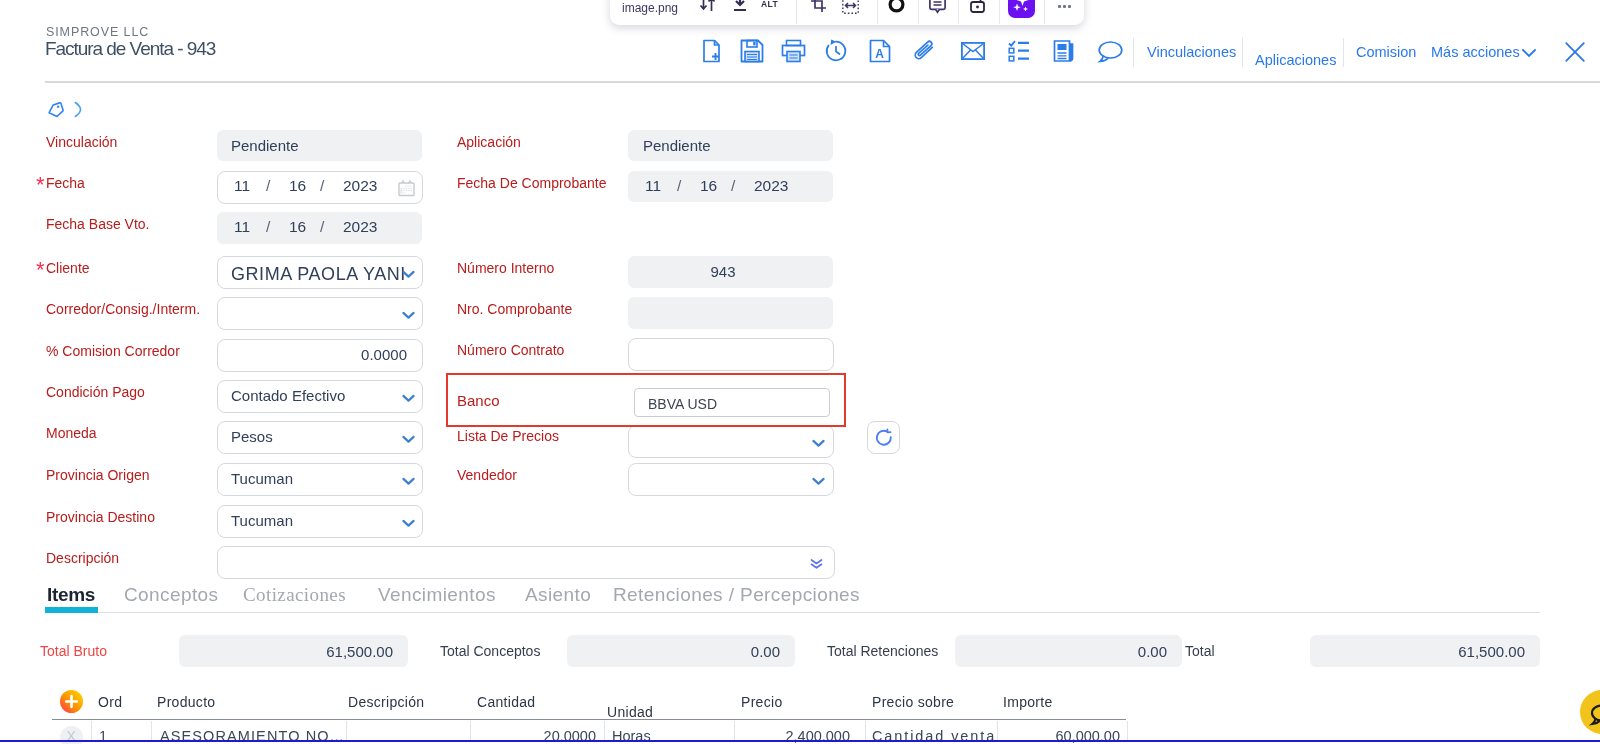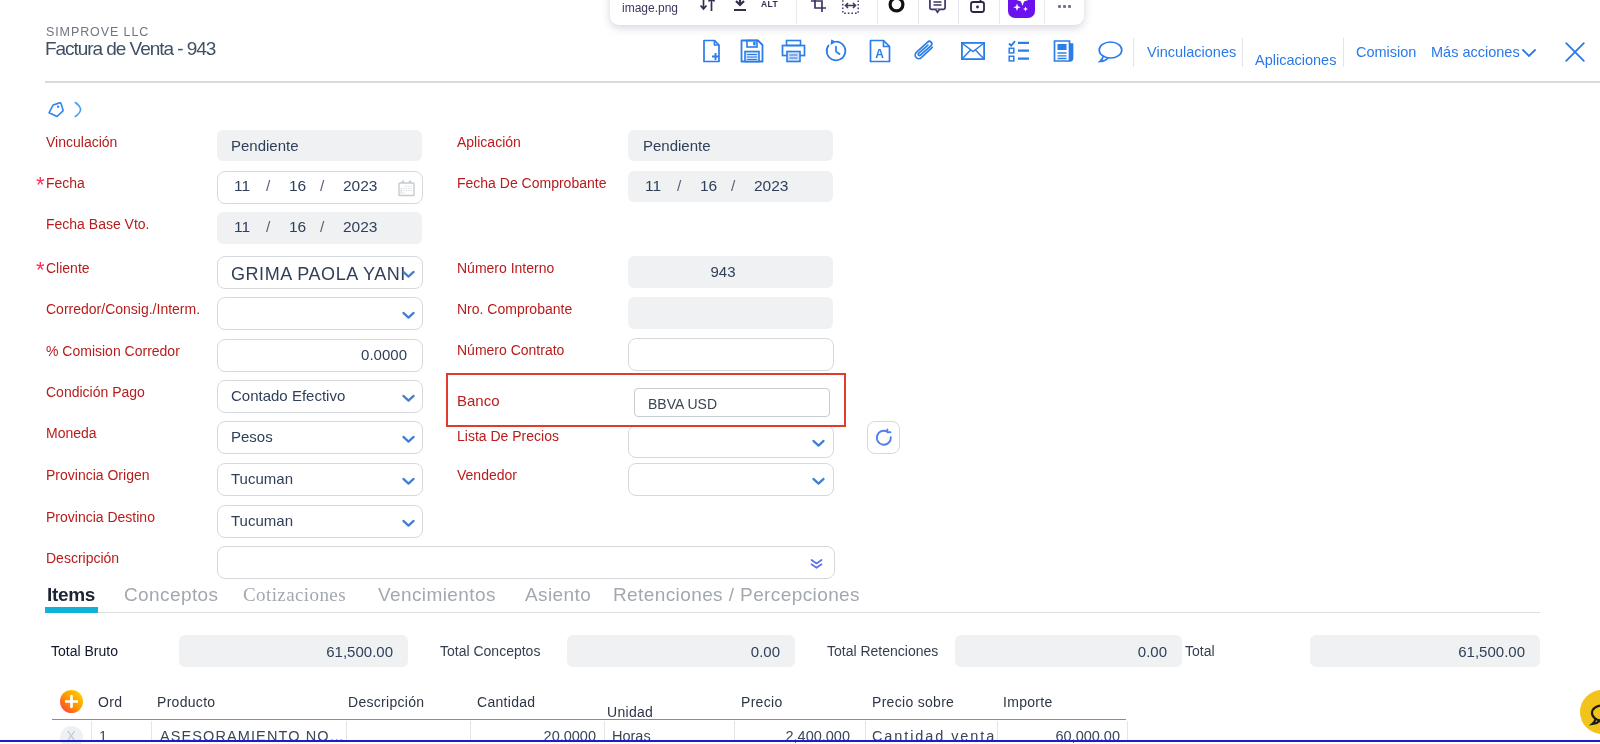--- a/index.html
+++ b/index.html
@@ -242,21 +242,21 @@
   <div class="tab" style="left:124px; top:584px;">Conceptos</div>
   <div class="tab" style="left:243px; top:584px;font-family:Liberation Serif, serif;">Cotizaciones</div>
   <div class="tab" style="left:378px; top:584px;">Vencimientos</div>
   <div class="tab" style="left:525px; top:584px;">Asiento</div>
   <div class="tab" style="left:613px; top:584px;">Retenciones / Percepciones</div>
   <div class="abs" style="left:45px; top:611.5px; width:1495px; height:1.2px; background:#dcdee0;"></div>
   <div class="abs" style="left:45px; top:606.5px; width:53px; height:6px; background:#12b1d6;"></div>
 </div>
 
 <div id="totals">
-  <div class="lbl" style="left:51px; top:643px; color:#0f172a;">Total Bruto</div>
+  <div class="lbl" style="left:40px; top:643px; color:#ef4444;">Total Bruto</div>
   <div class="ro" style="left:179px; top:635px; width:229px; height:31.5px;"></div>
   <div class="val" style="left:179px; top:643px; width:214px; text-align:right;">61,500.00</div>
   <div class="lbl" style="left:440px; top:643px; color:#333e4e;">Total Conceptos</div>
   <div class="ro" style="left:567px; top:635px; width:228px; height:31.5px;"></div>
   <div class="val" style="left:567px; top:643px; width:213px; text-align:right;">0.00</div>
   <div class="lbl" style="left:827px; top:643px; color:#333e4e;">Total Retenciones</div>
   <div class="ro" style="left:955px; top:635px; width:227px; height:31.5px;"></div>
   <div class="val" style="left:955px; top:643px; width:212px; text-align:right;">0.00</div>
   <div class="lbl" style="left:1185px; top:643px; color:#333e4e;">Total</div>
   <div class="ro" style="left:1310px; top:635px; width:230px; height:31.5px;"></div>

